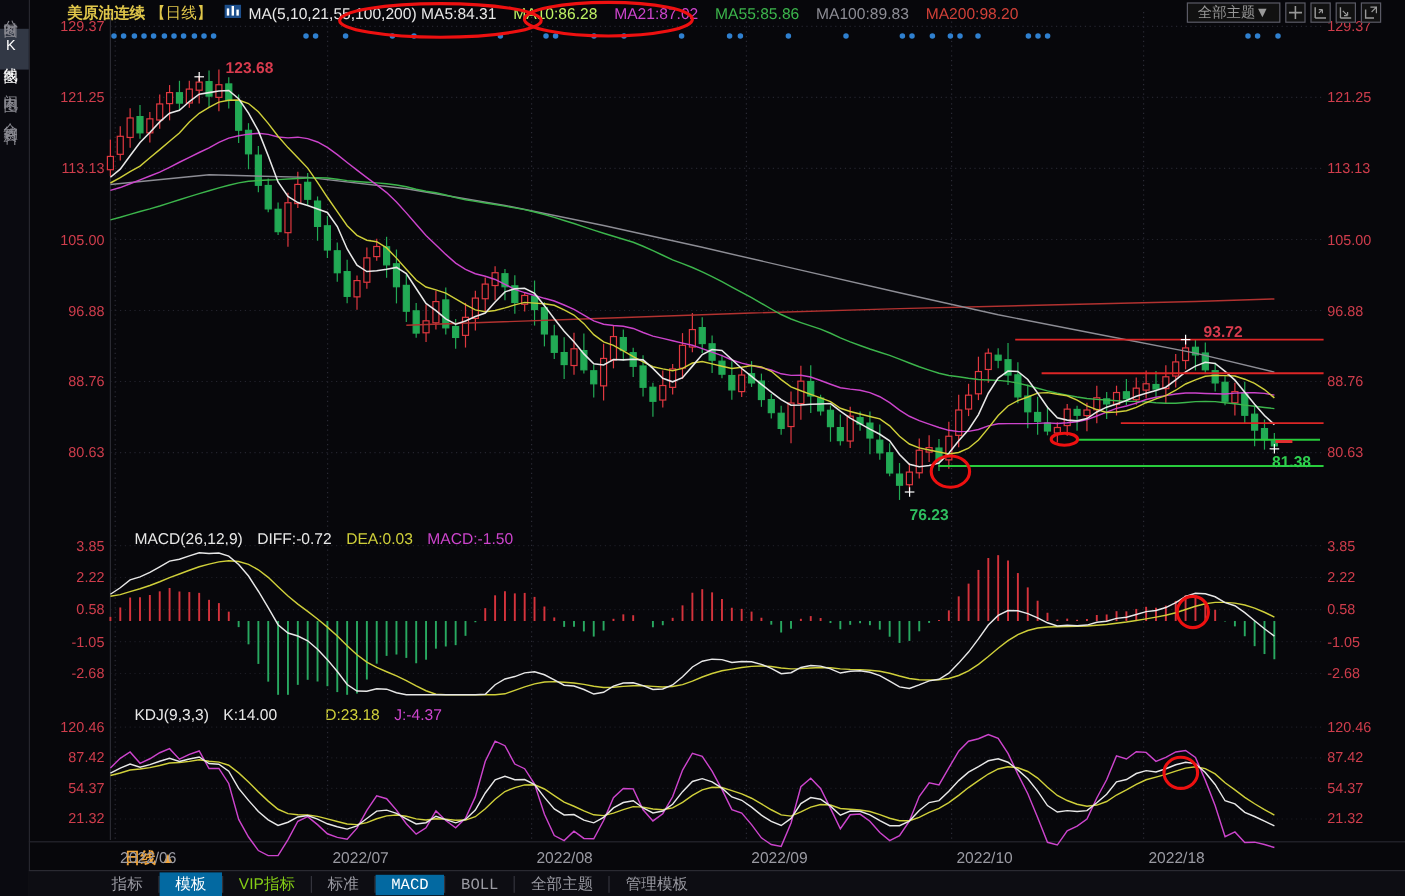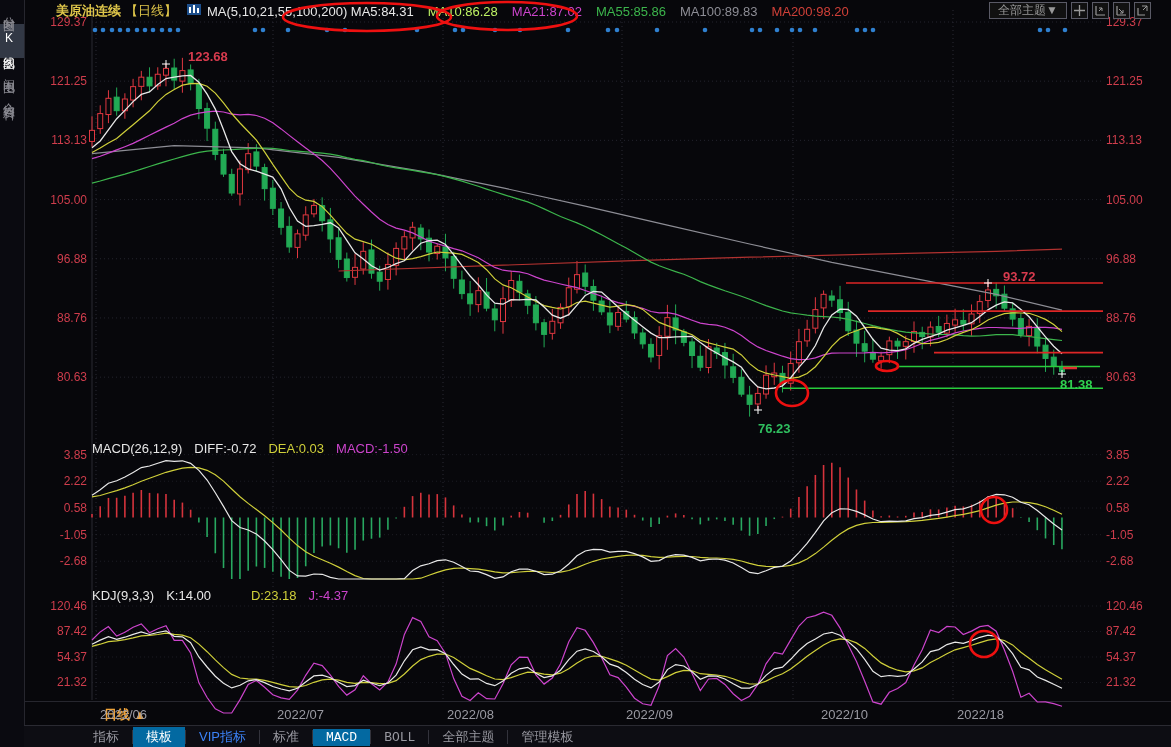--- a/index.html
+++ b/index.html
@@ -21,32 +21,32 @@
   #sidebar{position:absolute;left:0;top:0;width:24px;height:747px;background:#0a0a10;
            border-right:1px solid #26262e;z-index:2;}
   .side-tab{writing-mode:vertical-lr;text-orientation:upright;letter-spacing:2px;color:#8a8a92;
             font-size:12px;padding:7px 0;width:24px;text-align:center;margin-bottom:4px;cursor:pointer;}
   .side-tab.active{background:#323845;color:#fff;}
   
   .axlab{position:absolute;font-size:12px;color:#cf3d4c;z-index:2;}
   .axlab.left{width:62px;text-align:right;}
   .axlab.right{text-align:left;}
   
-  .ind-legend{position:absolute;left:92px;font-size:13px;z-index:2;display:flex;gap:12px;white-space:nowrap;}
+  .ind-legend{position:absolute;left:92px;font-size:13px;z-index:2;display:flex;gap:12px;white-space:nowrap;padding-left:20px;}
   
   #xaxis-row{position:absolute;left:24px;right:0;top:701px;height:24px;border-top:1px solid #26262e;z-index:2;}
   #period-toggle{position:absolute;left:80px;top:4px;color:#f0a43a;font-size:13px;font-weight:bold;cursor:pointer;}
   .month-label{position:absolute;top:5px;font-size:13px;color:#9a9aa2;}
   
   #toolbar{position:absolute;left:24px;right:0;top:725px;height:22px;background:#0d0d13;
            border-top:1px solid #2a2a32;display:flex;align-items:center;font-size:13px;color:#9a9aa2;z-index:2;}
   #toolbar .tb-item{padding:1px 13px;margin:0;cursor:pointer;white-space:nowrap;}
   #toolbar .sep{width:1px;height:14px;background:#33333c;}
   #toolbar .tb-item.active{background:#0369a1;color:#fff;}
-  #toolbar .tb-item.vip{color:#3b82f6;}
+  #toolbar .tb-item.vip{color:#84cc16;}
   #toolbar .lead{width:56px;}
   #chart-svg{position:absolute;left:0;top:0;z-index:4;}
 </style>
 </head>
 <body>
 
 <div id="stage">
 
   <div id="sidebar">
     <div class="side-tab">分时图</div>
@@ -151,21 +151,21 @@
       <div class="axlab right" style="left: 1106px; top: 675.496px;">21.32</div>
     </div>
 
   <div id="xaxis-row">
     <div id="period-toggle">日线 ▲</div>
     <div id="month-labels">
         <div class="month-label" style="left: 76px;">2022/06</div>
         <div class="month-label" style="left: 253px;">2022/07</div>
         <div class="month-label" style="left: 423px;">2022/08</div>
         <div class="month-label" style="left: 602px;">2022/09</div>
-        <div class="month-label" style="left: 773px; margin-left: 24px;">2022/10</div>
+        <div class="month-label" style="left: 773px;">2022/10</div>
         <div class="month-label" style="left: 933px;">2022/18</div>
       </div>
   </div>
 
   <div id="toolbar">
     <span class="lead"></span>
     <span class="tb-item">指标</span>
     <span class="sep"></span>
     <span class="tb-item active">模板</span>
     <span class="sep"></span>

